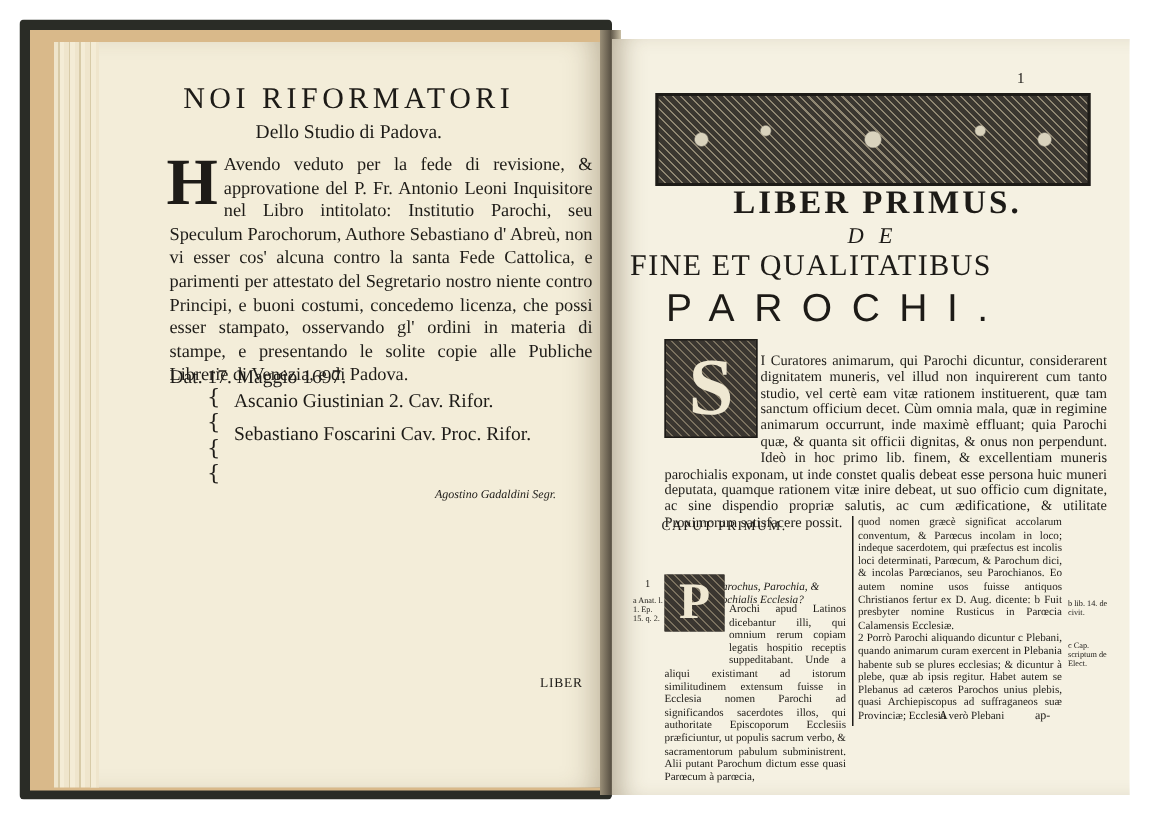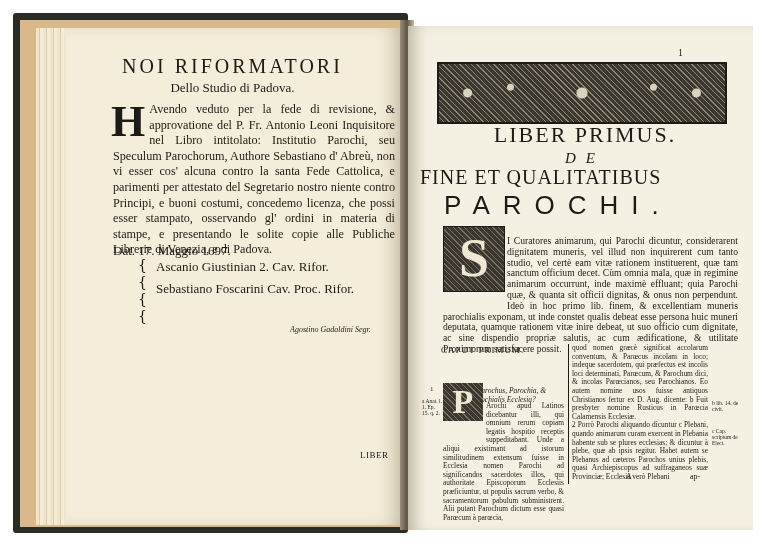--- a/index.html
+++ b/index.html
@@ -25,21 +25,21 @@
   .l-date{position:absolute;left:113px;top:243px;font-size:13px;font-family:"Liberation Serif",serif;}
   .brace{position:absolute;left:138px;top:257px;width:10px;height:68px;font-size:14px;line-height:17px;}
   .sig1{position:absolute;left:156px;top:259px;font-size:13px;font-family:"Liberation Serif",serif;}
   .sig2{position:absolute;left:156px;top:281px;font-size:13px;font-family:"Liberation Serif",serif;}
   .secr{position:absolute;left:290px;top:325px;font-size:8px;font-style:italic;font-family:"Liberation Serif",serif;}
   .catch-l{position:absolute;left:360px;top:450px;font-size:9px;letter-spacing:.5px;font-family:"Liberation Serif",serif;}
   
   .pagenum{position:absolute;left:678px;top:47px;font-size:10px;font-family:"Liberation Serif",serif;}
   .headpiece{position:absolute;left:437px;top:62px;width:286px;height:58px;background:#3a3630;border:2px solid #1d1b17;
     background-image:radial-gradient(circle at 10% 50%,#d9d2bd 0 4px,transparent 5px),radial-gradient(circle at 25% 40%,#d9d2bd 0 3px,transparent 4px),radial-gradient(circle at 50% 50%,#d9d2bd 0 5px,transparent 6px),radial-gradient(circle at 75% 40%,#d9d2bd 0 3px,transparent 4px),radial-gradient(circle at 90% 50%,#d9d2bd 0 4px,transparent 5px),repeating-linear-gradient(45deg,#3a3630 0 3px,#8f8672 3px 4px);}
-  .r-title{position:absolute;left:420px;top:122px;width:330px;text-align:center;font-size:22px;letter-spacing:2px;font-family:"Liberation Serif",serif;}
+  .r-title{position:absolute;left:420px;top:122px;width:330px;text-align:center;font-size:22px;letter-spacing:2px;font-family:"Liberation Serif",serif;font-weight:bold;}
   .r-de{position:absolute;left:420px;top:150px;width:330px;text-align:center;font-size:15px;font-style:italic;letter-spacing:10px;font-family:"Liberation Serif",serif;}
   .r-sub{position:absolute;left:420px;top:166px;width:330px;font-size:20px;letter-spacing:1px;font-family:"Liberation Serif",serif;}
   .r-sub2{position:absolute;left:444px;top:190px;width:330px;text-align:left;font-size:26px;letter-spacing:13px;font-family:Liberation Sans, sans-serif;}
   .dropcap-s{position:absolute;left:443px;top:226px;width:60px;height:64px;background:#3a3630;border:1px solid #1d1b17;color:#efe8d2;font-size:54px;line-height:62px;text-align:center;font-weight:bold;
     background-image:repeating-linear-gradient(45deg,#3a3630 0 3px,#7a715f 3px 4px);font-family:"Liberation Serif",serif;}
   .r-intro{position:absolute;left:443px;top:236px;width:295px;font-size:9.6px;line-height:10.8px;text-align:justify;font-family:"Liberation Serif",serif;}
   .r-intro .gap{float:left;width:64px;height:68px;}
   .cap-head{position:absolute;left:441px;top:345px;width:115px;font-size:9px;letter-spacing:1px;font-family:"Liberation Serif",serif;}
   .cap-q{position:absolute;left:448px;top:358px;width:110px;text-align:center;font-size:7.5px;line-height:9px;font-style:italic;font-family:"Liberation Serif",serif;margin-top:28px;}
   .colsep{position:absolute;left:568px;top:344px;width:1px;height:140px;background:#1d1b17;}

